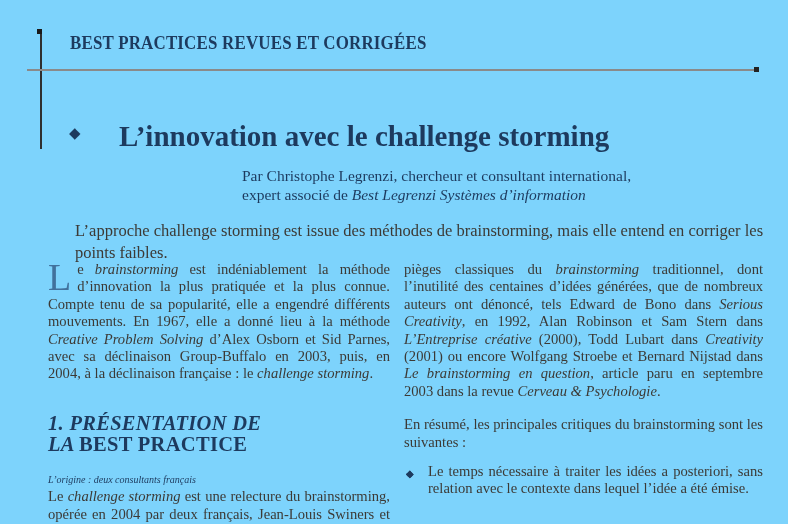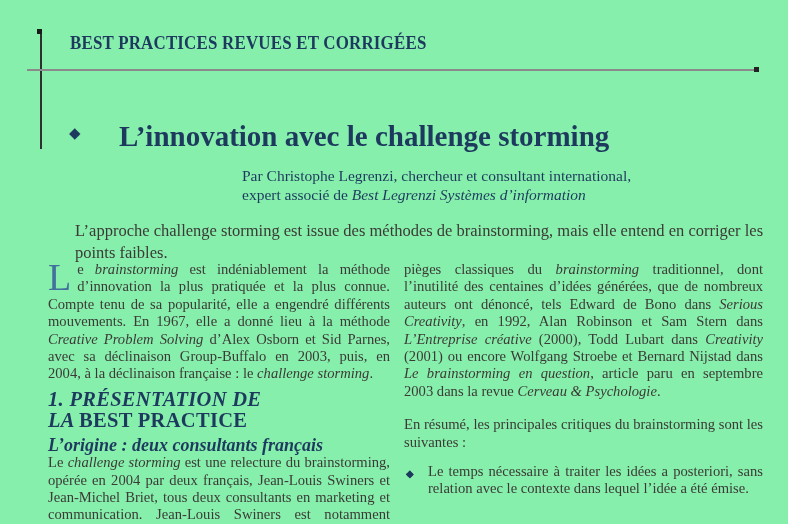--- a/index.html
+++ b/index.html
@@ -1,21 +1,21 @@
 <!DOCTYPE html>
 <html><head>
 <meta charset="utf-8">
 <style>
   html, body { margin: 0; padding: 0; background: #ffffff; }
   .page {
     position: relative;
     width: 788px;
     height: 524px;
     overflow: hidden;
-    background: #86efac;
+    background: #7dd3fc;
     font-family: "Liberation Serif", "DejaVu Serif", serif;
     color: #3c3a36;
   }
   .it { font-style: italic; }
 
   
   .vrule {
     position: absolute;
     left: 40px; top: 31px;
     width: 2px; height: 118px;
@@ -104,33 +104,33 @@
   .dropcap {
     float: left;
     font-size: 38px;
     line-height: 33px;
     padding-right: 6px;
     color: #41719c;
     font-weight: normal;
   }
 
   .section-heading {
-    margin: 6px 0 0 0;
+    margin: 30px 0 0 0;
     font-size: 20.5px;
     line-height: 21.5px;
     font-weight: bold;
     color: #1d3a5e;
     text-align: left;
     letter-spacing: 0.3px;
   }
   .subheading {
-    margin: 5px 0 0 0;
-    font-size: 18px;
+    margin: 15px 0 0 0;
+    font-size: 10px;
     line-height: 17.4px;
-    font-weight: bold;
+    font-weight: normal;
     font-style: italic;
     color: #1d3a5e;
     text-align: left;
   }
 
   .mt-para { margin-top: 16px; }
 
   .bullets {
     list-style: none;
     margin: 12px 0 0 0;

